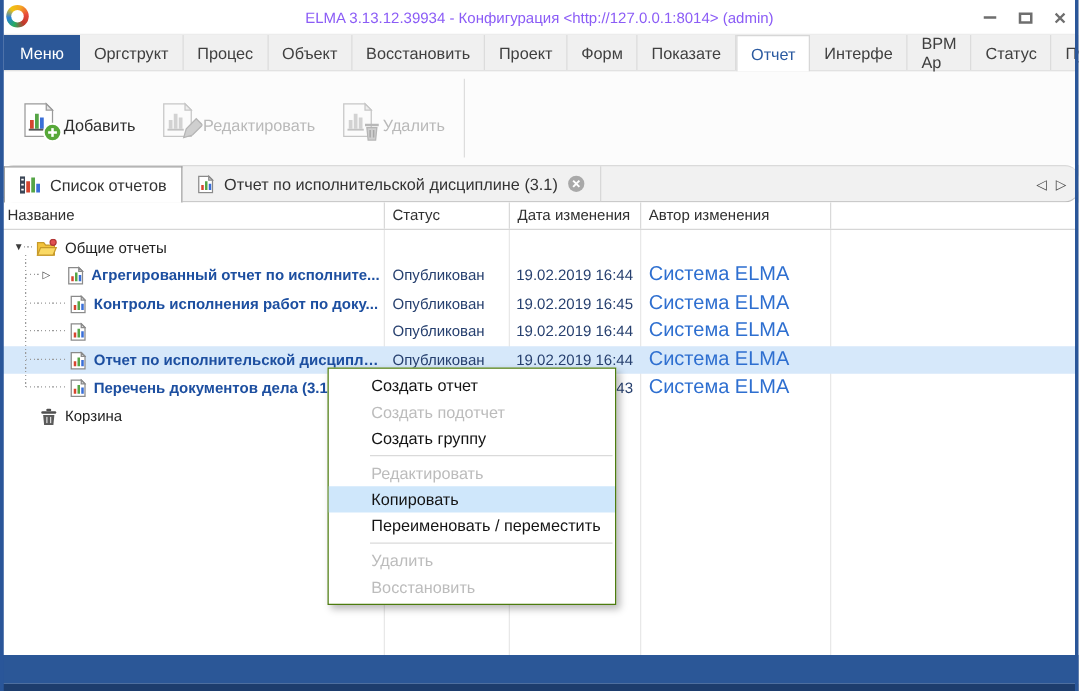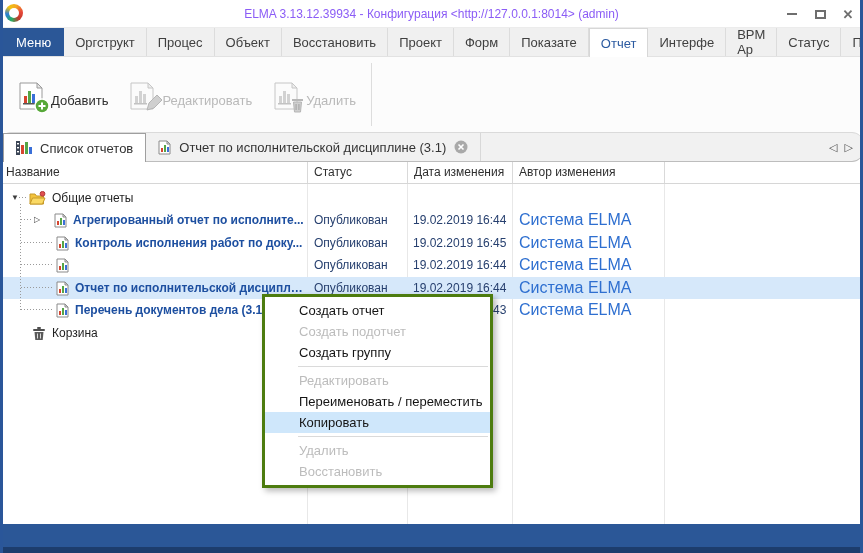--- a/index.html
+++ b/index.html
@@ -75,21 +75,21 @@
   .expander{width:10px;font-size:8px;color:#3c3c3c;line-height:10px;text-align:center;flex:0 0 auto;}
   .tname{font-size:12px;color:#1f1f1f;margin-left:6px;white-space:nowrap;overflow:hidden;text-overflow:ellipsis;}
   .tname.report{color:#1d4fa0;font-weight:bold;}
   .tl{position:absolute;z-index:2;
     background-image:repeating-linear-gradient(to right,#9a9a9a 0 1px,transparent 1px 3px);
     background-size:100% 1px;background-repeat:no-repeat;height:1px;}
   .tlv{position:absolute;z-index:2;width:1px;
     background-image:repeating-linear-gradient(to bottom,#9a9a9a 0 1px,transparent 1px 3px);}
 
   
-  .cmenu{position:absolute;left:262px;top:294px;width:231px;background:#fff;border:3px solid #4d7c0f;
+  .cmenu{position:absolute;left:262px;top:294px;width:231px;background:#fff;border:1px solid #4d7c0f;
     box-shadow:3px 3px 6px rgba(0,0,0,0.28);z-index:100;padding:3px 0;}
   .mi{height:21px;line-height:21px;padding-left:34px;font-size:13px;color:#141414;white-space:nowrap;}
   .mi.disabled{color:#bcbcbc;}
   .mi.highlight{background:#cfe7fb;}
   .msep{height:1px;background:#dadada;margin:3px 2px 3px 33px;}
 
   
   .statusbar{position:absolute;left:0;top:524px;width:863px;height:23px;background:#2b5797;z-index:55;}
   .statusedge{position:absolute;left:0;top:547px;width:863px;height:6px;background:#1d3d6d;z-index:55;}
 </style>
@@ -344,22 +344,22 @@
     <div class="tl" style="left:21px;top:103px;width:32px;"></div>
     <div class="tl" style="left:21px;top:125px;width:32px;"></div>
   </div>
 
   <div class="cmenu">
     <div class="mi">Создать отчет</div>
     <div class="mi disabled">Создать подотчет</div>
     <div class="mi">Создать группу</div>
     <div class="msep"></div>
     <div class="mi disabled">Редактировать</div>
+    <div class="mi highlight">Копировать</div>
     <div class="mi">Переименовать / переместить</div>
-    <div class="mi highlight">Копировать</div>
     <div class="msep"></div>
     <div class="mi disabled">Удалить</div>
     <div class="mi disabled">Восстановить</div>
   </div>
 
   <div class="statusbar"></div>
   <div class="statusedge"></div>
 </div>
 
 </body></html>

